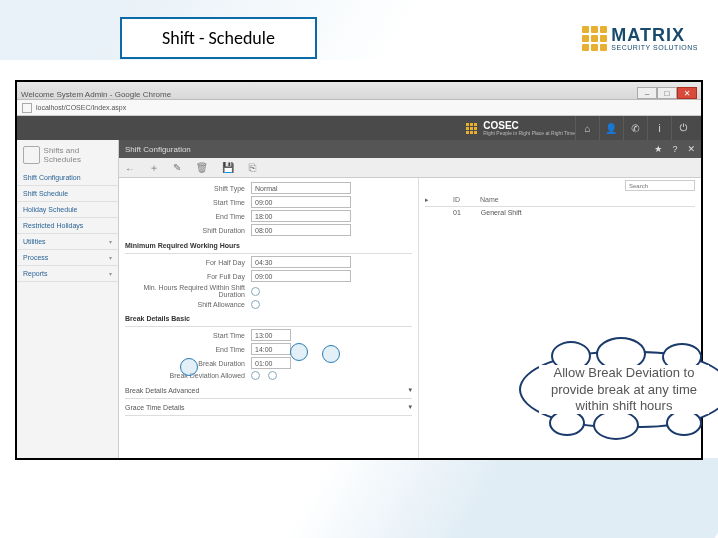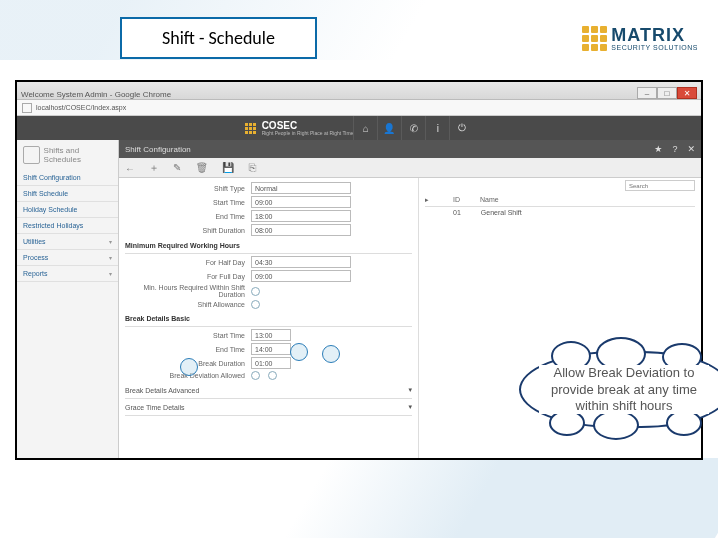--- a/index.html
+++ b/index.html
@@ -16,21 +16,21 @@
 .logo-text{display:flex;flex-direction:column;color:#0b4f6c;line-height:1}
 .logo-text .m{font-size:18px;font-weight:bold;letter-spacing:1px;color:#174a6c}
 .logo-text .s{font-size:7px;letter-spacing:.5px;color:#174a6c}
 .window{position:absolute;top:80px;left:15px;width:688px;height:380px;border:2px solid #000;background:#fff;z-index:3;font-size:8px;color:#555}
 .chrome-bar{height:18px;background:linear-gradient(#e8e8e8,#d8d8d8);border-bottom:1px solid #bbb;display:flex;align-items:flex-end;justify-content:space-between;padding:0 4px;font-size:8px}
 .win-btns{display:flex;gap:0}
 .win-btn{width:20px;height:12px;border:1px solid #aaa;display:flex;align-items:center;justify-content:center;font-size:8px;background:#eee}
 .win-close{background:#d94a3a;color:#fff;border-color:#b03020}
 .addr-bar{height:16px;border-bottom:1px solid #ccc;display:flex;align-items:center;padding:0 5px;font-size:7px;background:#f8f8f8}
 .addr-bar .doc-icon{width:10px;height:10px;border:1px solid #aaa;margin-right:4px}
-.app-header{height:24px;background:#4a4a4a;display:flex;align-items:center;justify-content:center;padding:0 6px;color:#ddd}
+.app-header{height:24px;background:#4a4a4a;display:flex;align-items:center;justify-content:flex-end;padding:0 6px;color:#ddd}
 .app-header-left{display:flex;align-items:center;gap:6px}
 .app-logo{display:flex;align-items:center;gap:3px}
 .app-logo-dots{display:grid;grid-template-columns:repeat(3,3px);grid-template-rows:repeat(3,3px);gap:1px}
 .app-logo-dots span{background:#e8b030}
 .app-name{display:flex;flex-direction:column;line-height:1;font-size:9px}
 .app-name .big{font-weight:bold;font-size:10px;color:#fff}
 .app-name .small{font-size:5px;color:#bbb}
 .app-header-right{display:flex;height:100%}
 .hdr-btn{width:24px;height:100%;border-left:1px solid #5a5a5a;display:flex;align-items:center;justify-content:center;color:#ddd;font-size:10px}
 .app-body{display:flex;height:calc(100% - 58px)}

